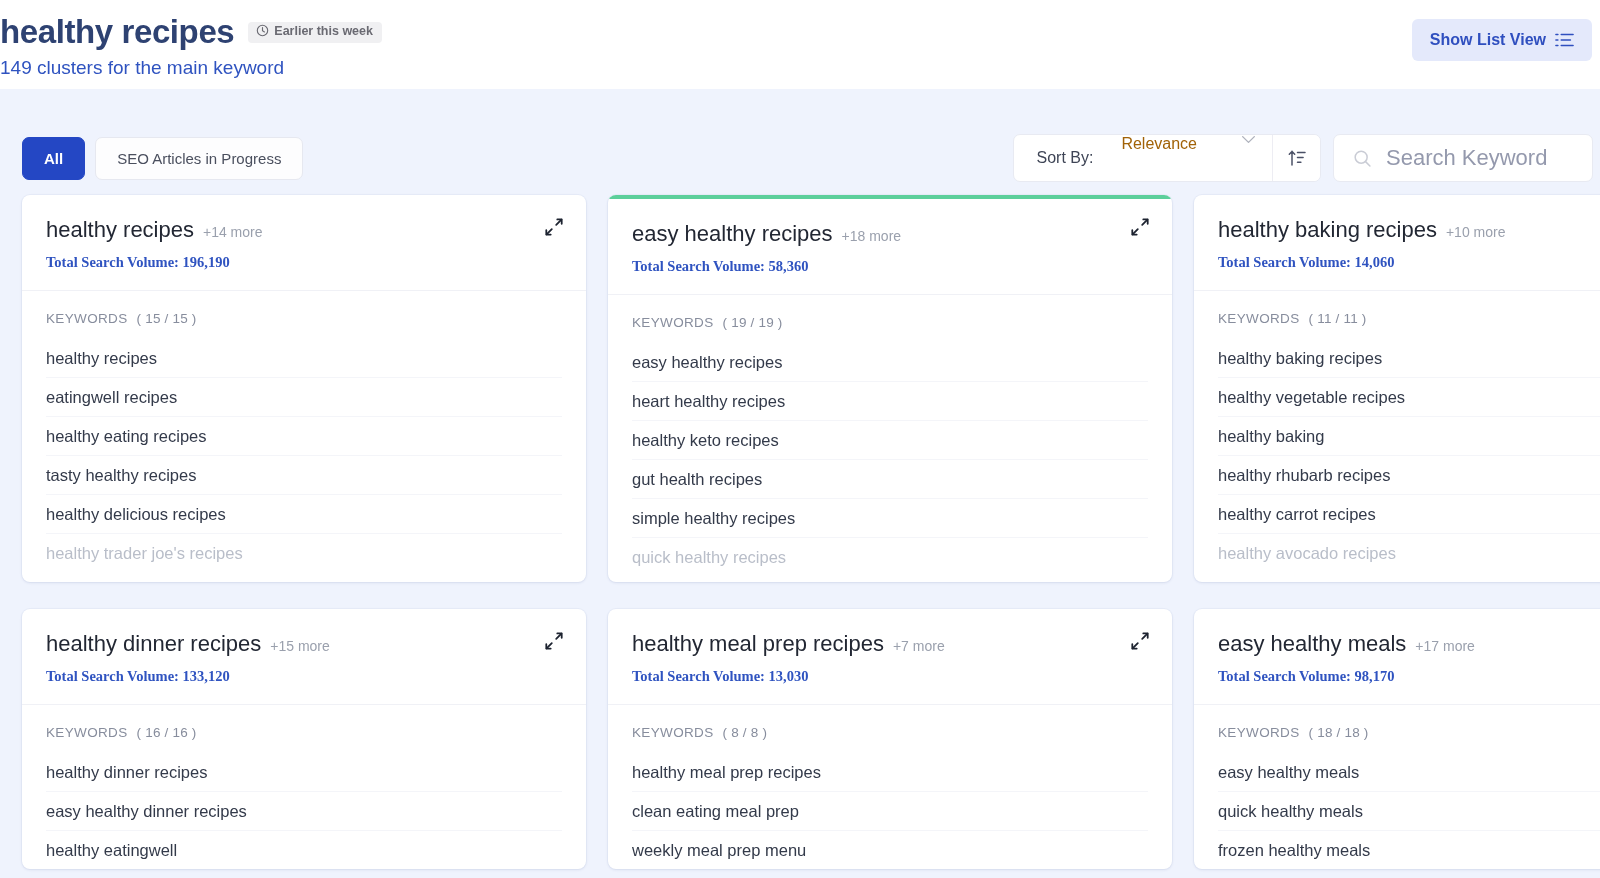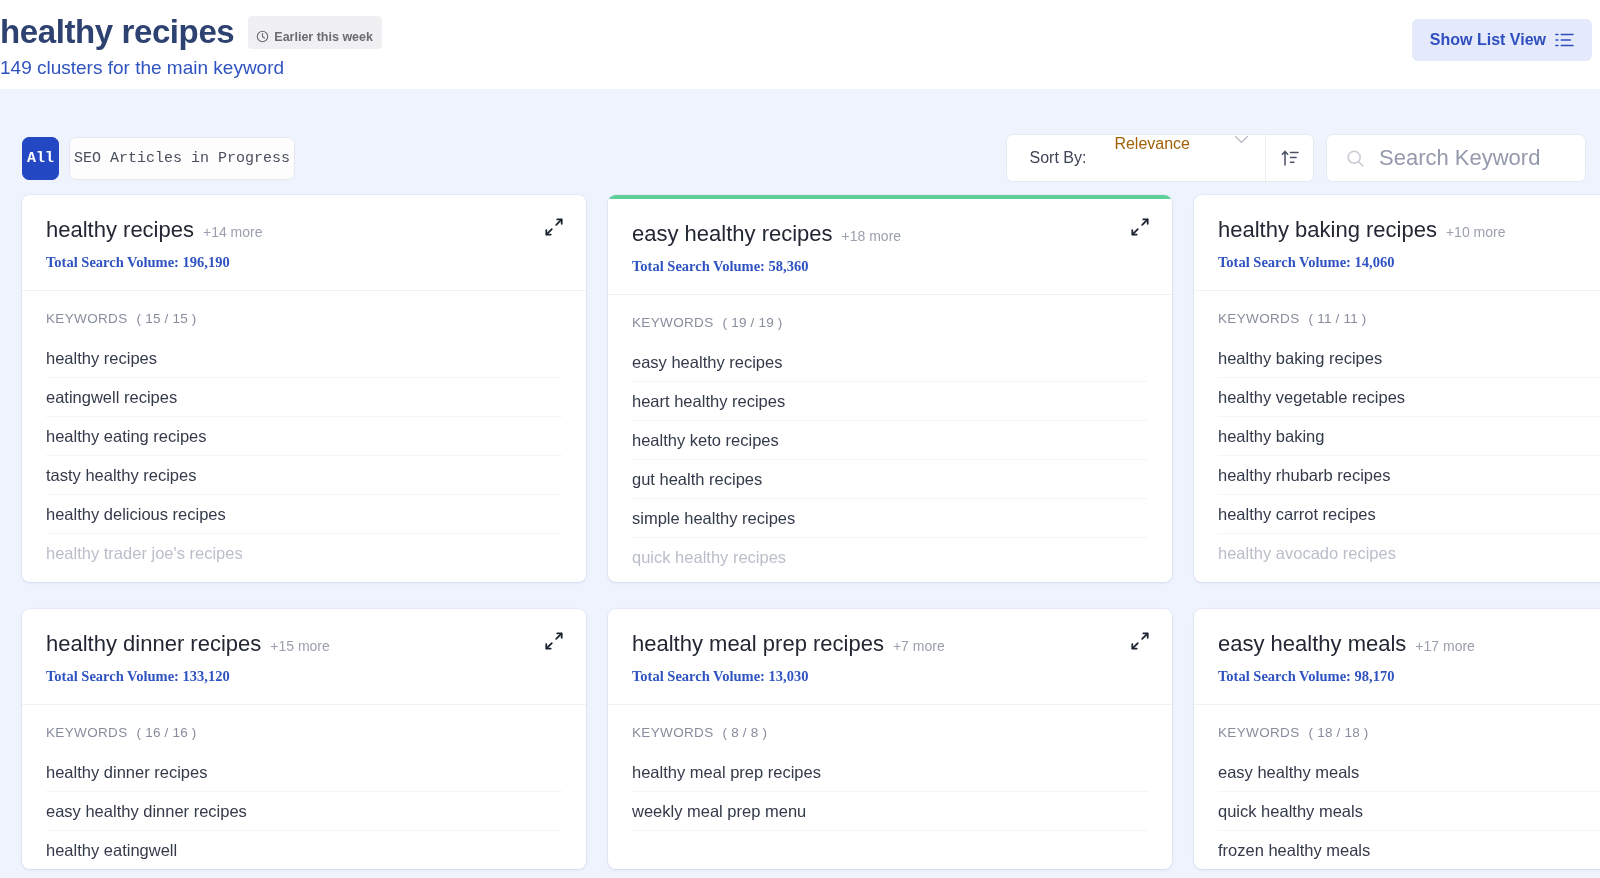--- a/index.html
+++ b/index.html
@@ -43,21 +43,21 @@
     letter-spacing: -0.4px;
     line-height: 40px;
   }
 
   .time-badge {
     display: inline-flex;
     align-items: center;
     gap: 5px;
     background: #f0f0f2;
     border-radius: 4px;
-    padding: 14px 9px 5px 8px;
+    padding: 2px 9px 5px 8px;
     font-size: 12.5px;
     font-weight: bold;
     color: #6a6a72;
     white-space: nowrap;
   }
 
   .clock-icon {
     width: 13px;
     height: 13px;
     flex: 0 0 13px;
@@ -97,23 +97,23 @@
     align-items: center;
     padding: 32px 0 0 22px;
     height: 106px;
   }
 
   .filter-tabs { display: flex; gap: 10px; align-items: center; }
 
   .tab {
     border: 1px solid transparent;
     border-radius: 7px;
-    font-family: Liberation Mono, monospace;
+    font-family: Liberation Sans, sans-serif;
     font-size: 15px;
-    padding: 11px 4px;
+    padding: 11px 21px;
     cursor: pointer;
     white-space: nowrap;
     line-height: 19px;
   }
 
   .tab.active {
     background: #2447c4;
     color: #ffffff;
     font-weight: bold;
     border-color: #2447c4;
@@ -123,21 +123,21 @@
     background: #fdfdfe;
     color: #4a4f5e;
     border-color: #e6e8f0;
   }
 
   .toolbar-right {
     margin-left: auto;
     display: flex;
     align-items: stretch;
     gap: 12px;
-    padding-right: 14px;
+    padding-right: 7px;
   }
 
   .sort-group {
     display: flex;
     align-items: stretch;
     background: #ffffff;
     border: 1px solid #e8eaf2;
     border-radius: 7px;
     overflow: hidden;
     height: 48px;
@@ -507,20 +507,21 @@
               <path d="M6.7 17.6H2.3v-4.4"></path>
             </svg></span></button>
       </div>
       <div class="card-body">
         <div class="kw-header">
           <span>KEYWORDS</span>
           <span class="kw-count">( 8 / 8 )</span>
         </div>
         <ul class="kw-list">
           <li class="kw-item">healthy meal prep recipes</li>
+          <li class="kw-item">clean eating meal prep</li>
           <li class="kw-item">weekly meal prep menu</li>
         </ul>
       </div>
     </div>
     <div class="card row2">
       <div class="card-head">
         <div class="card-title-row">
           <span class="card-title">easy healthy meals</span>
           <span class="card-more">+17 more</span>
         </div>

